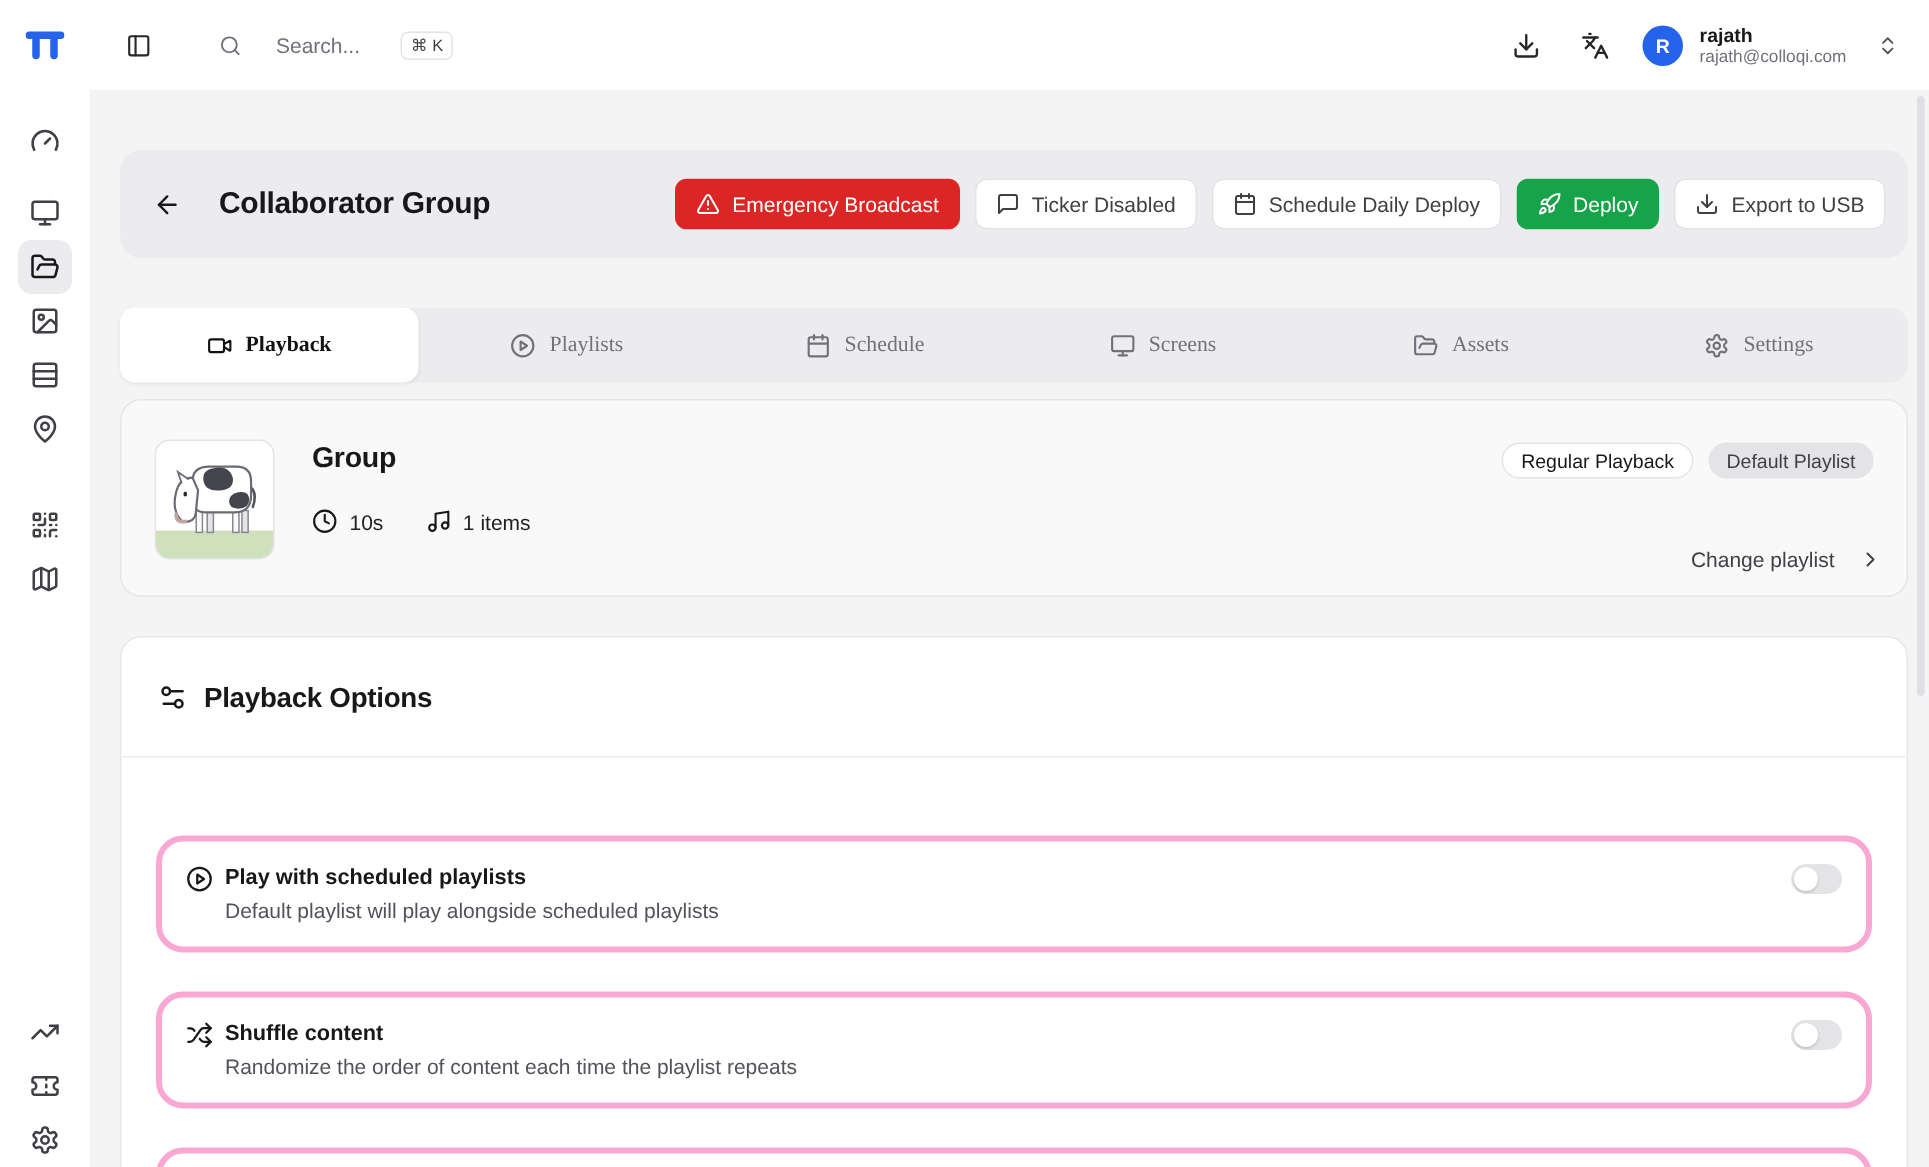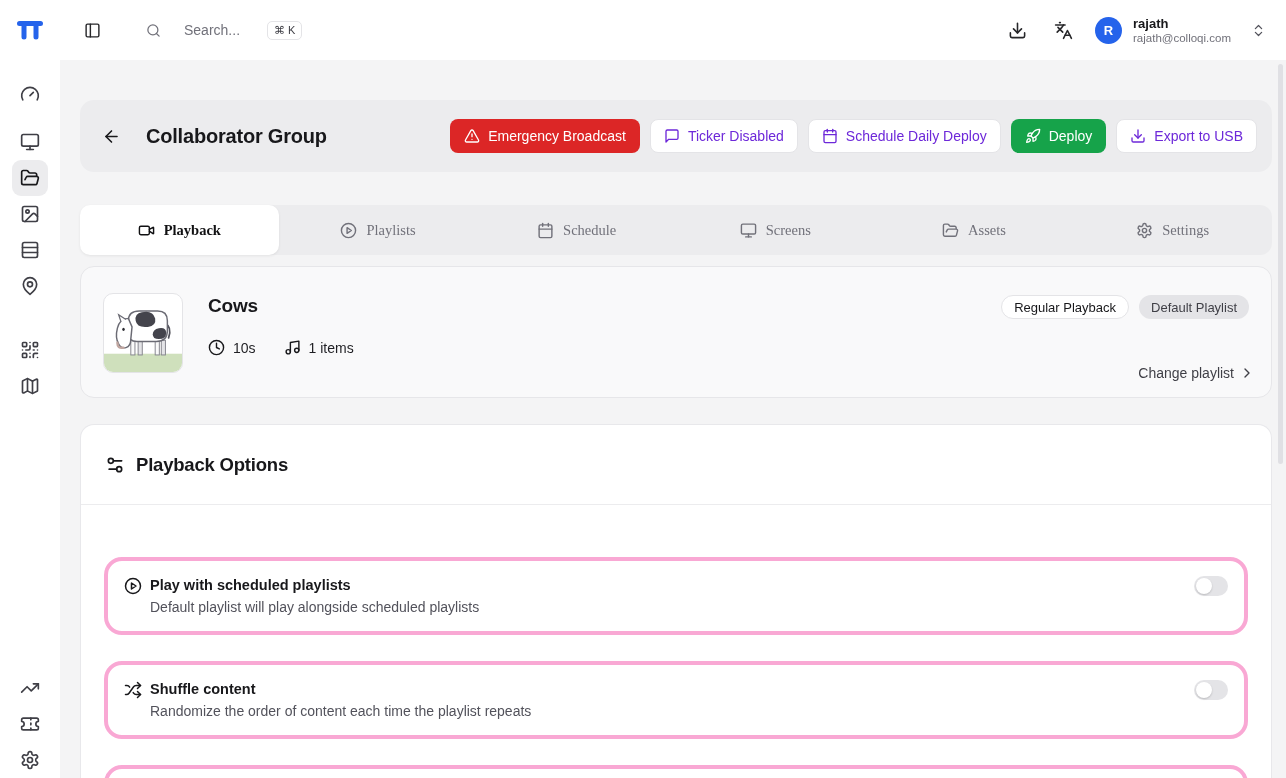--- a/index.html
+++ b/index.html
@@ -38,21 +38,21 @@
   .sbottom { margin-top:auto; display:flex; flex-direction:column; }
 
   
   .main { position:absolute; top:60px; left:60px; right:0; bottom:0; padding:40px 14px 0 20px; overflow:hidden; }
 
   .page-header { height:72px; background:#ececee; border-radius:14px; display:flex; align-items:center; padding:0 15px 0 22px; margin-bottom:33px; }
   .back-btn { background:none; border:none; cursor:pointer; color:#18181b; width:20px; height:20px; padding:0; }
   .back-btn .ic { width:19px; height:19px; }
   .page-title { font-size:20px; font-weight:700; margin-left:24px; letter-spacing:-.2px; }
   .actions { margin-left:auto; display:flex; align-items:center; gap:10px; }
-  .btn { height:34px; border-radius:8px; display:inline-flex; align-items:center; gap:8px; padding:0 13px; font-size:14px; font-weight:500; border:1px solid transparent; cursor:pointer; background:#fff; color:#6d28d9; font-family:inherit; white-space:nowrap; }
+  .btn { height:34px; border-radius:8px; display:inline-flex; align-items:center; gap:8px; padding:0 13px; font-size:14px; font-weight:500; border:1px solid transparent; cursor:pointer; background:#fff; color:#404040; font-family:inherit; white-space:nowrap; }
   .btn .ic { width:16px; height:16px; }
   .btn.outline { border-color:#e4e4e7; }
   .btn.danger { background:var(--danger,#dc2626); color:#fff; }
   .btn.success { background:var(--success,#16a34a); color:#fff; }
 
   .tabs { display:grid; grid-template-columns:repeat(6,1fr); background:#ececee; border-radius:12px; height:50px; margin-bottom:11px; }
   .tab { display:flex; align-items:center; justify-content:center; gap:9px; font-size:14.5px; font-weight:500; color:#71717a; border-radius:10px; cursor:pointer;font-family:Liberation Serif, serif; }
   .tab .ic { width:17px; height:17px; }
   .tab.active { background:#fff; color:#111113; font-weight:600; box-shadow:0 1px 3px rgba(0,0,0,.07); }
 
@@ -62,21 +62,21 @@
   .thumb svg { display:block; width:78px; height:78px; }
   .pl-info { margin-left:25px; padding-top:2px; }
   .pl-name { font-size:19px; font-weight:700; letter-spacing:-.2px; }
   .pl-meta { display:flex; align-items:center; gap:28px; margin-top:22px; }
   .meta-item { display:flex; align-items:center; gap:8px; font-size:14px; font-weight:500; color:#1f1f23; }
   .meta-item .ic { width:17px; height:17px; color:#18181b; }
   .pl-badges { position:absolute; top:28px; right:22px; display:flex; gap:10px; }
   .badge { height:24px; padding:0 12px; border-radius:999px; font-size:13px; font-weight:500; display:inline-flex; align-items:center; }
   .badge.outline { background:#fff; border:1px solid #e4e4e7; color:#18181b; }
   .badge.solid { background:#e4e4e7; color:#3f3f46; }
-  .change-link { position:absolute; right:16px; bottom:16px; display:flex; align-items:center; gap:5px; font-size:14px; color:#3f3f46; cursor:pointer; text-decoration:none; }
+  .change-link { position:absolute; right:16px; bottom:16px; display:flex; align-items:center; gap:16px; font-size:14px; color:#3f3f46; cursor:pointer; text-decoration:none; }
   .change-link .ic { width:16px; height:16px; }
 
   
   .options-card { background:#fff; border:1px solid #e8e8eb; border-bottom:none; border-radius:14px 14px 0 0; min-height:380px; }
   .options-head { display:flex; align-items:center; gap:11px; padding:29px 24px 28px; border-bottom:1px solid #ececee; }
   .options-head .ic { width:20px; height:20px; color:#18181b; }
   .options-title { font-size:18.5px; font-weight:700; letter-spacing:-.2px; }
   .options-body { padding:52px 23px 40px; display:flex; flex-direction:column; gap:26px; }
   .opt { border:4px solid #f9a8d4; border-radius:18px; padding:15px 16px; display:flex; align-items:flex-start; gap:8px; background:#fff; }
   .opt > .ic { width:18px; height:18px; margin-top:1px; color:#18181b; }
@@ -442,21 +442,21 @@
         <path d="M20 22 q0-8 9-8 h15 q8 0 8 8 v8 q0 9-9 9 H27 q-7 0-7-7z" fill="#fff" stroke="#6b6b74" stroke-width="1.2"></path>
         <path d="M31 15 q9-2 11 5 q1 6-6 7 q-9 1-10-5 q-1-6 5-7z" fill="#44444c"></path>
         <path d="M45 28 q6-1 6 4 q0 5-6 5 q-5 0-5-4 q0-4 5-5z" fill="#44444c"></path>
         <path d="M20 20 q-7 0-9 8 q-2 8 1 13 q2 4 6 3 q4-1 4-7 l1-10z" fill="#fff" stroke="#6b6b74" stroke-width="1.2"></path>
         <path d="M18 21 l-6-4 2 6" fill="#fff" stroke="#6b6b74" stroke-width="1"></path>
         <path d="M11 40 q0 5 5 4" stroke="#c0a6a0" stroke-width="2" fill="none" stroke-linecap="round"></path>
         <ellipse cx="16" cy="29" rx="1" ry="1.4" fill="#2a2a30"></ellipse>
       </svg>
     </div>
     <div class="pl-info">
-      <h2 class="pl-name">Cows</h2>
+      <h2 class="pl-name">Group</h2>
       <div class="pl-meta">
         <span class="meta-item">
           <svg class="ic">
               <use href="#i-clock"></use>
             </svg>
           <span>10s</span>
         </span>
         <span class="meta-item">
           <svg class="ic">
               <use href="#i-music"></use>

